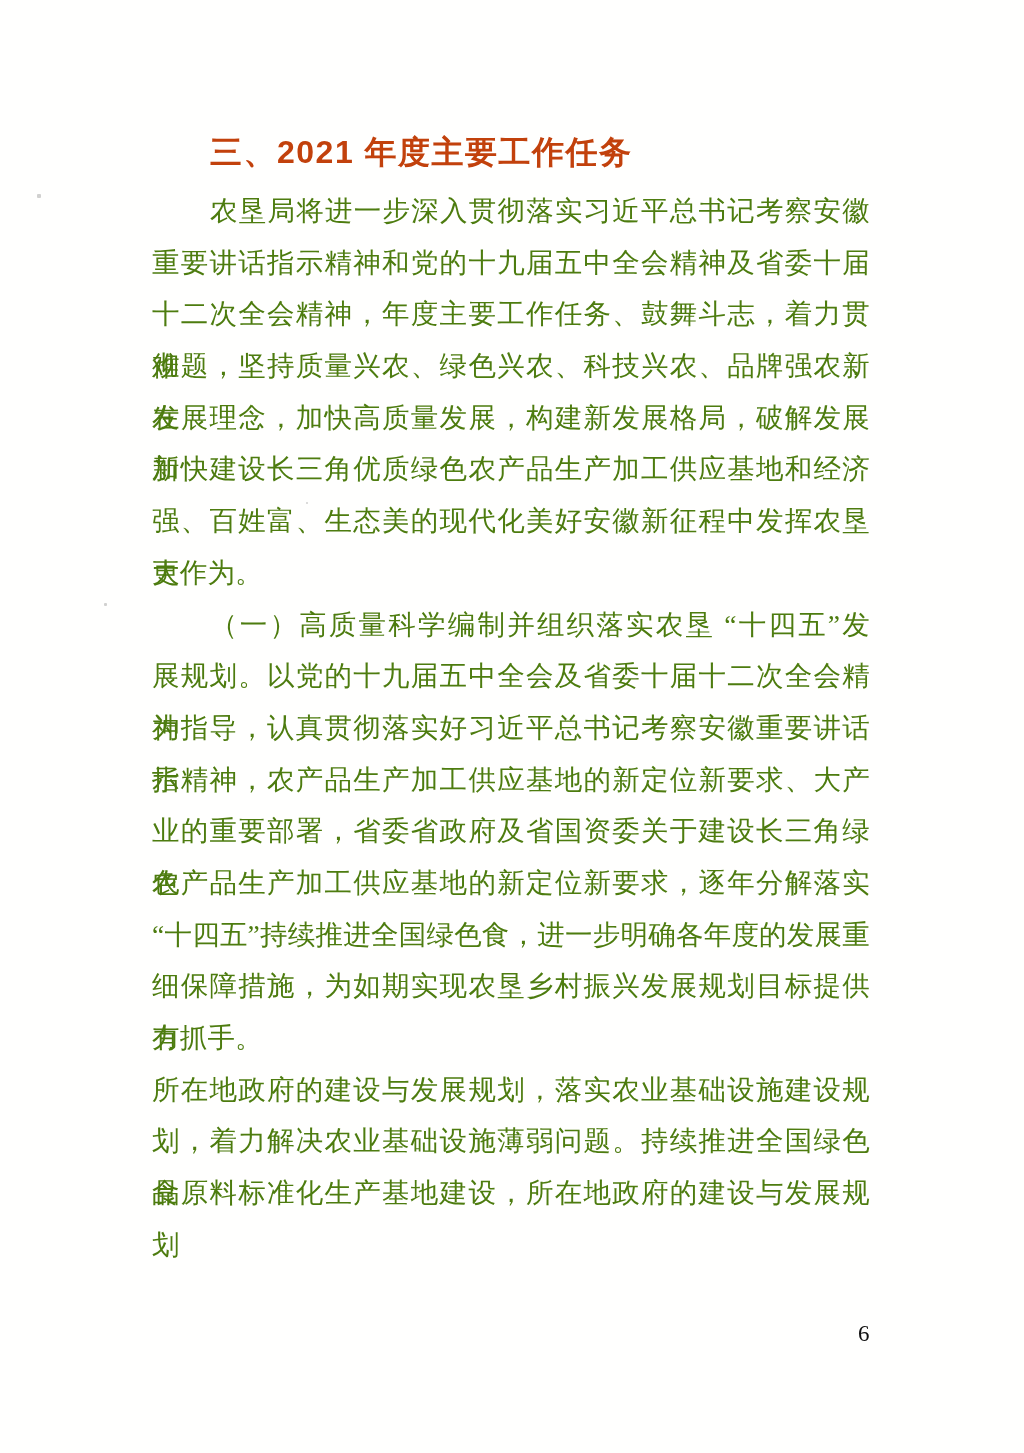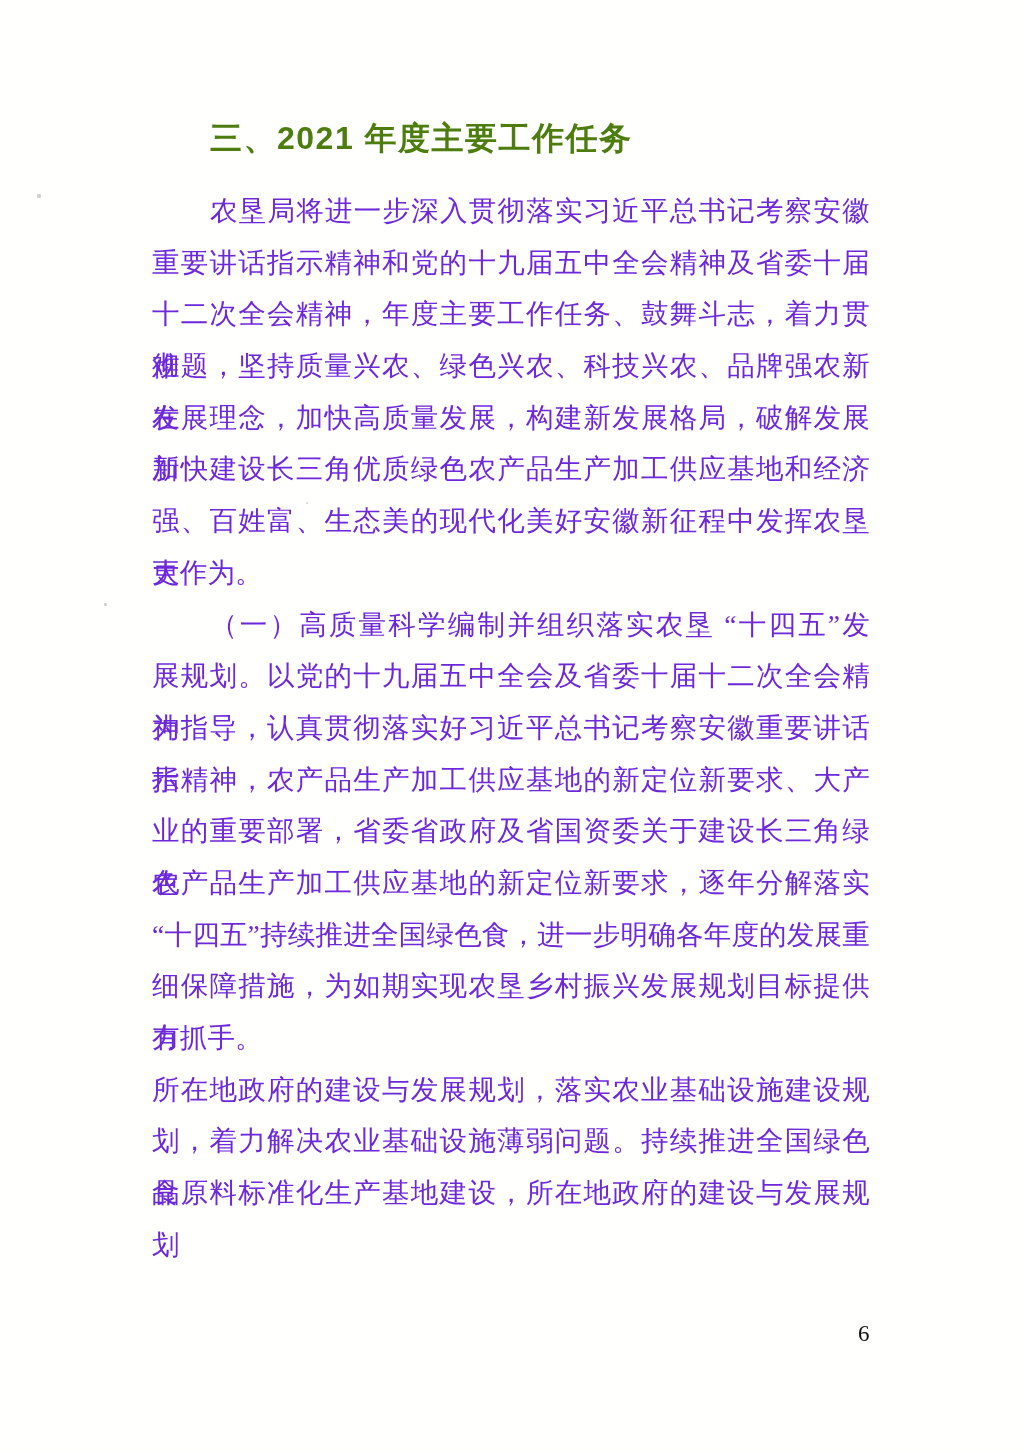--- a/index.html
+++ b/index.html
@@ -13,43 +13,43 @@
     width: 1024px;
     height: 1453px;
     background: #fffffe;
     font-family: "Liberation Serif", serif;
     color: #161616;
     overflow: hidden;
   }
   .title {
     position: absolute;
     left: 152px;
-    top: 118px;
+    top: 132px;
     width: 718px;
     margin: 0;
     padding-left: 58px;
     font-family: "Liberation Sans", sans-serif;
     font-weight: 700;
     font-size: 32px;
     line-height: 40px;
     letter-spacing: 1.5px;
-    color: #4d7c0f;
+    color: #c2410c;
   }
   .body-text {
     position: absolute;
     left: 152px;
     top: 185px;
     width: 718px;
   }
   .line {
     height: 51.7px;
     line-height: 51.7px;
     font-size: 27.5px;
     letter-spacing: 0.2px;
-    color: #6d28d9;
+    color: #4d7c0f;
     text-align: left;
   }
   .line.fill {
     text-align: justify;
     text-align-last: justify;
   }
   .line.indent {
     padding-left: 58px;
   }
   .page-number {

